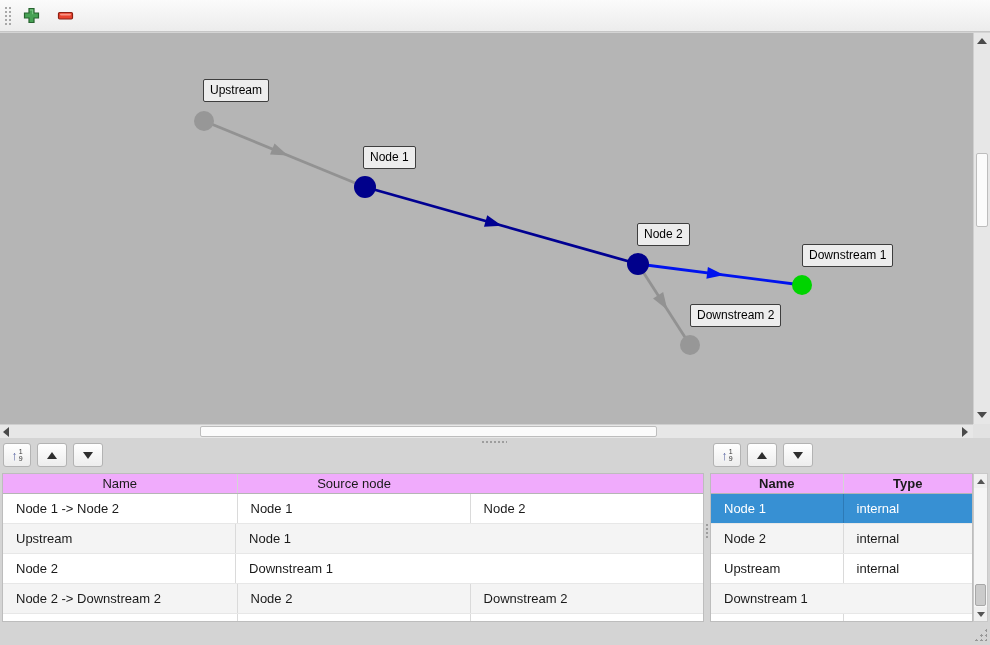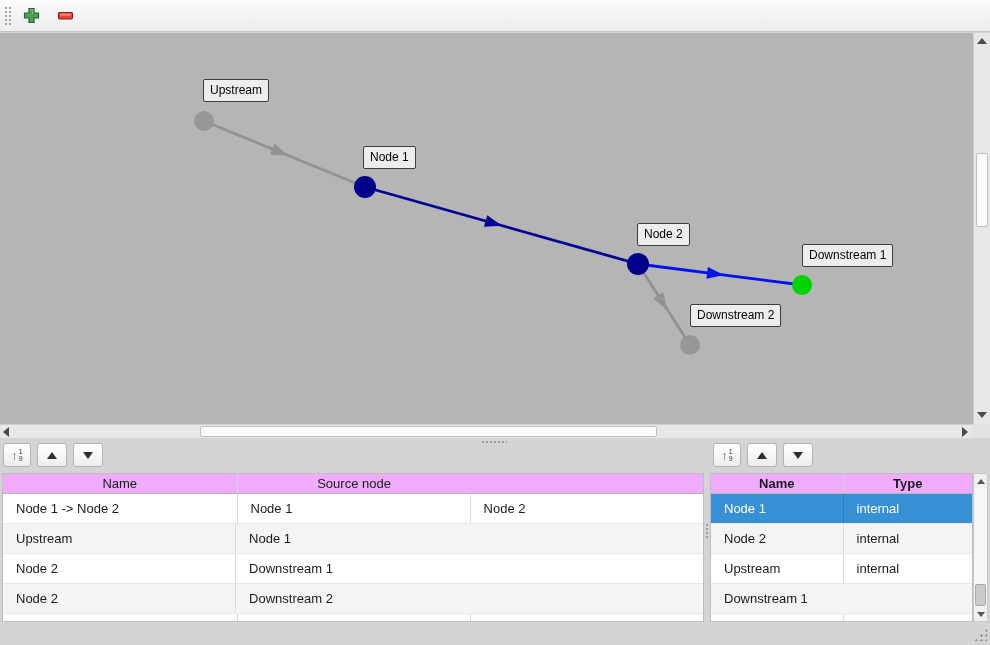--- a/index.html
+++ b/index.html
@@ -200,20 +200,21 @@
         </div>
         <div class="trow alt">
           <div class="td col-l2">Upstream</div>
           <div class="td col-l3">Node 1</div>
         </div>
         <div class="trow">
           <div class="td col-l2">Node 2</div>
           <div class="td col-l3">Downstream 1</div>
         </div>
         <div class="trow alt">
+          <div class="td col-l">Node 2 -&gt; Downstream 2</div>
           <div class="td col-l2">Node 2</div>
           <div class="td col-l3">Downstream 2</div>
         </div>
         <div class="trow filler">
           <div class="td col-l"></div>
           <div class="td col-l2"></div>
           <div class="td col-l3"></div>
         </div>
       </div>
   </div>

